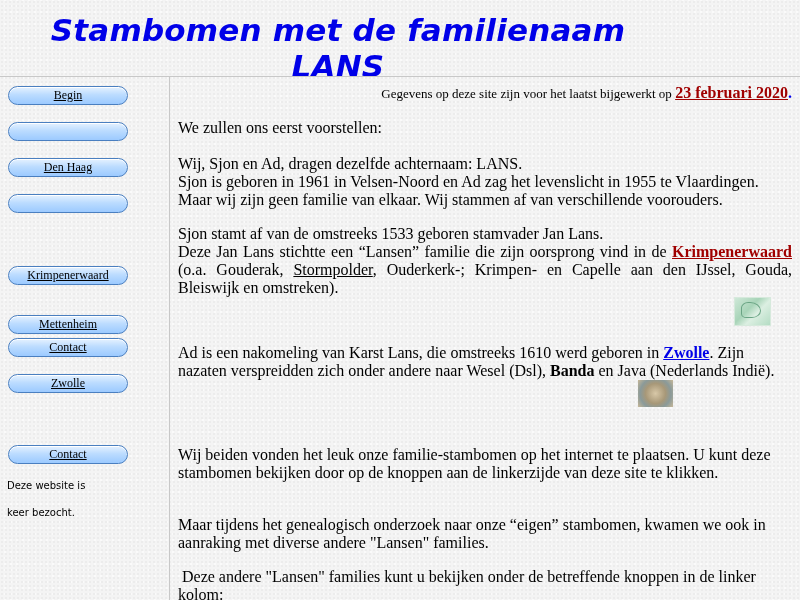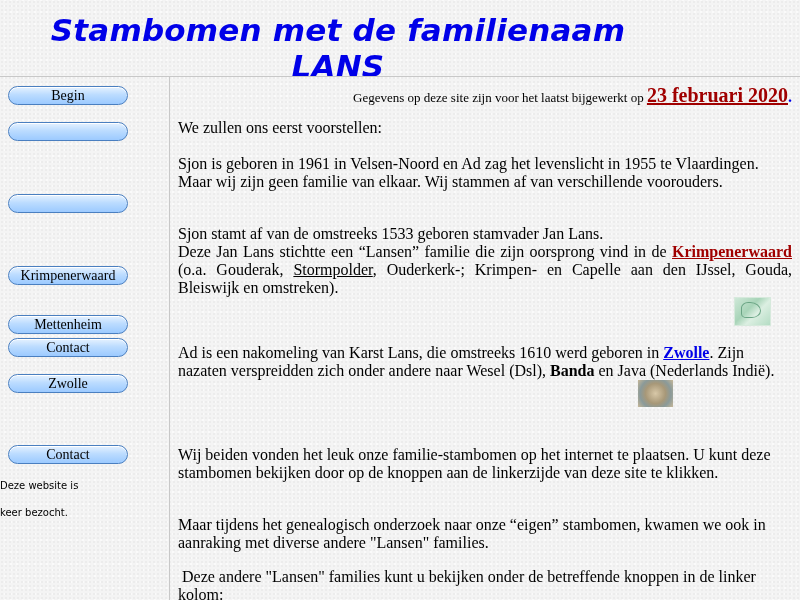--- a/index.html
+++ b/index.html
@@ -33,34 +33,35 @@
   }
   .sidebar { position: absolute; left: 0; top: 76px; width: 169px; height: 524px; }
   .nav-btn {
     position: absolute; left: 8px; width: 118px; height: 17px;
     border: 1px solid #4a7fc0;
     border-radius: 10px;
     background: linear-gradient(#e6f2ff 0%, #bcdcff 45%, #9ccaff 100%);
     box-shadow: inset 0 1px 0 #ffffff;
     text-align: center;
     font-family: "Liberation Serif", serif;
-    font-size: 14px; line-height: 17px; color: #000;
+    font-size: 12px; line-height: 17px; color: #000;
     cursor: pointer;
+    text-decoration: underline;
   }
   .counter-text {
-    position: absolute; left: 0;
+    position: absolute; left: 7px;
     font-family: "DejaVu Sans", sans-serif; font-size: 10px; color: #000;
   }
   .main { position: absolute; left: 178px; top: 76px; width: 614px; }
   .updated {
     position: absolute; right: 0; top: 8px;
     font-size: 13px; white-space: nowrap;
   }
   .updated .date-link {
-    color: #a00000; font-weight: bold; font-size: 20px;
+    color: #a00000; font-weight: bold; font-size: 16px;
     text-decoration: underline;
   }
   .updated .dot { color: #0000e8; font-weight: bold; font-size: 16px; }
   .p {
     position: absolute; left: 0; width: 614px;
     font-size: 16px; line-height: 18px;
   }
   .justify { text-align: justify; }
   .link-red { color: #a00000; font-weight: bold; text-decoration: underline; }
   .link-blue { color: #0000e8; font-weight: bold; text-decoration: underline; }
@@ -83,38 +84,40 @@
 </head>
 <body>
 
 <div class="site-title">Stambomen met de familienaam LANS</div>
 <div class="hline"></div>
 <div class="vline"></div>
 
 <nav class="sidebar">
   <div class="nav-btn" style="top:10px">Begin</div>
   <div class="nav-btn" style="top:46px"></div>
+  <div class="nav-btn" style="top:82px">Den Haag</div>
   <div class="nav-btn" style="top:118px"></div>
   <div class="nav-btn" style="top:190px">Krimpenerwaard</div>
   <div class="nav-btn" style="top:239px">Mettenheim</div>
   <div class="nav-btn" style="top:262px">Contact</div>
   <div class="nav-btn" style="top:298px">Zwolle</div>
   <div class="nav-btn" style="top:369px">Contact</div>
   <div class="counter-text" style="top:404px">Deze website is</div>
   <div class="counter-text" style="top:431px">keer bezocht.</div>
 </nav>
 
 <main class="main">
   <div class="updated">
     <span>Gegevens op deze site zijn voor het laatst bijgewerkt op </span><a class="date-link">23 februari 2020</a><span class="dot">.</span>
   </div>
 
   <div class="p" style="top:43px">We zullen ons eerst voorstellen:</div>
 
   <div class="p" style="top:79px">
+    <div>Wij, Sjon en Ad, dragen dezelfde achternaam: LANS.</div>
     <div>Sjon is geboren in 1961 in Velsen-Noord en Ad zag het levenslicht in 1955 te Vlaardingen.</div>
     <div>Maar wij zijn geen familie van elkaar. Wij stammen af van verschillende voorouders.</div>
   </div>
 
   <div class="p justify" style="top:149px">
     <div>Sjon stamt af van de omstreeks 1533 geboren stamvader Jan Lans.</div>
     <div><span>Deze Jan Lans stichtte een “Lansen” familie die zijn oorsprong vind in de </span><a class="link-red">Krimpenerwaard</a><span> (o.a. Gouderak, </span><a class="u">Stormpolder</a><span>, Ouderkerk-; Krimpen- en Capelle aan den IJssel, Gouda, Bleiswijk en omstreken).</span></div>
   </div>
 
   <div class="p" style="top:268px"><span>Ad is een nakomeling van Karst Lans, die omstreeks 1610 werd geboren in </span><a class="link-blue">Zwolle</a><span>. Zijn nazaten verspreidden zich onder andere naar Wesel (Dsl), </span><span class="b">Banda</span><span> en Java (Nederlands Indië).</span></div>

